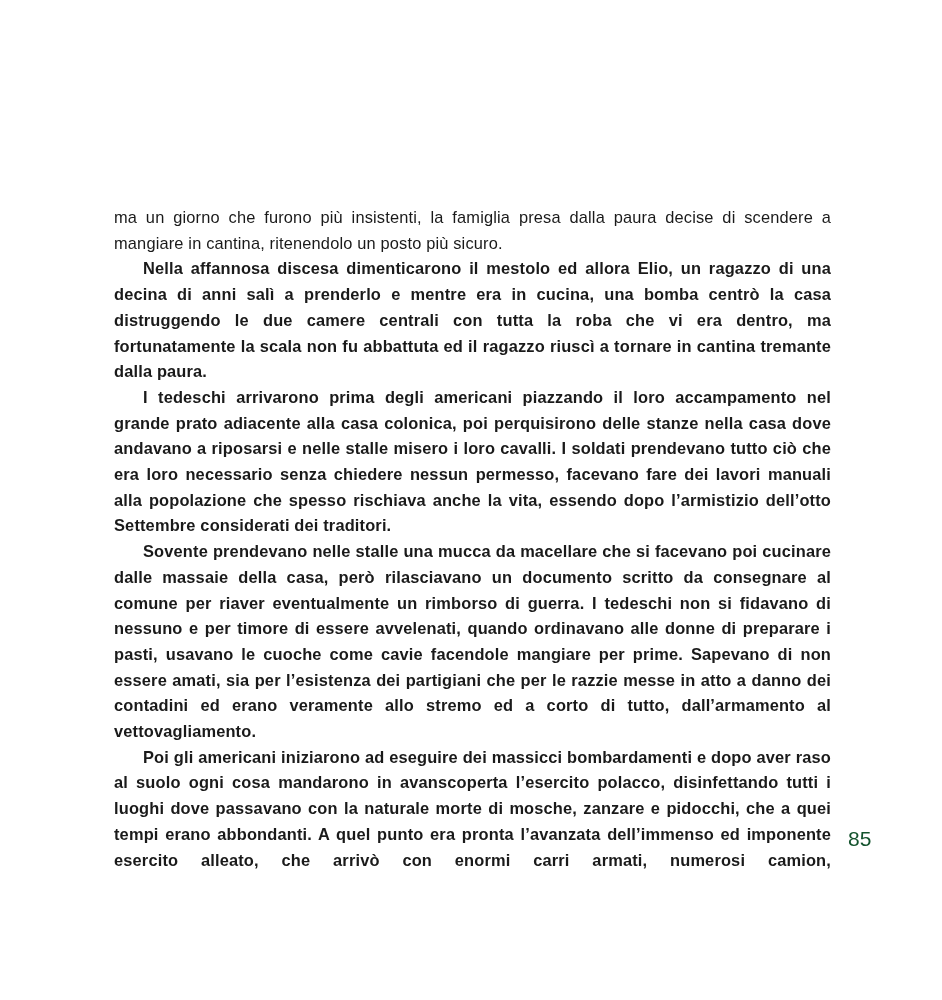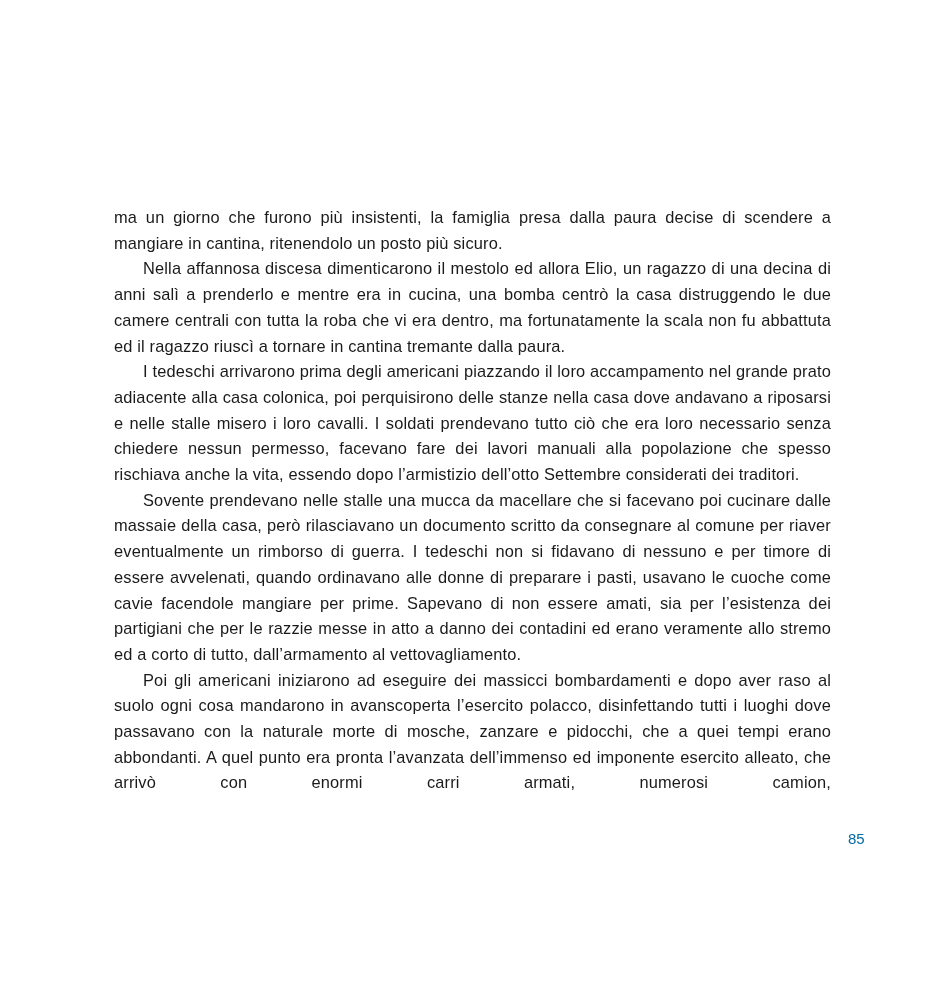--- a/index.html
+++ b/index.html
@@ -36,40 +36,41 @@
     text-justify: inter-word;
     font-size: 16.4px;
     line-height: 25.7px;
     letter-spacing: 0.01em;
     color: #1a1a1a;
     -webkit-font-smoothing: antialiased;
   }
 
   .para.indent {
     text-indent: 29px;
+    font-weight: bold;
   }
 
   
   .para.last-para {
     text-align: justify;
   }
   .para.last-para::after {
     content: "";
     display: inline-block;
     width: 100%;
     height: 0;
   }
 
   .page-number {
     position: absolute;
     left: 848px;
     top: 826px;
-    font-size: 15px;
+    font-size: 21px;
     line-height: 25.7px;
-    color: #0369a1;
+    color: #14532d;
     white-space: nowrap;
   }
 </style>
 </head>
 <body>
 
 <div class="page">
 
   <div class="text-block">
 

